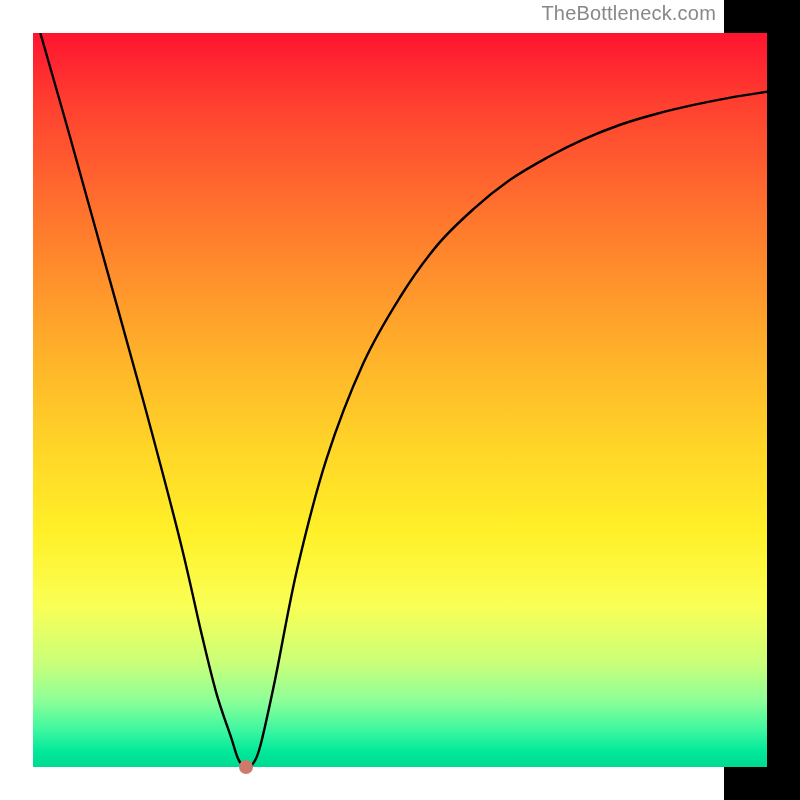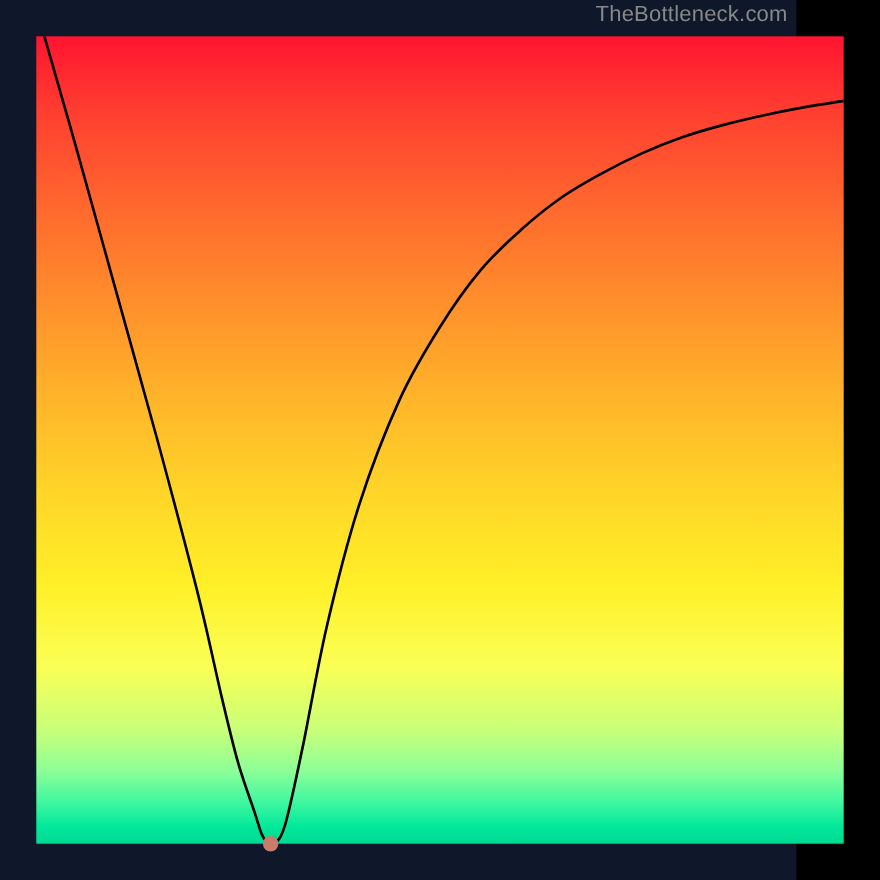--- a/index.html
+++ b/index.html
@@ -9,21 +9,21 @@
     height: 800px;
     background: #000;
     overflow: hidden;
   }
   .frame {
     position: absolute;
     left: 0;
     top: 0;
     width: 724px;
     height: 800px;
-    background: #0f172a;
+    background: #ffffff;
   }
   .plot {
     position: absolute;
     left: 33px;
     top: 33px;
     width: 734px;
     height: 734px;
     background: linear-gradient(to bottom,
       #ff1430 0%,
       #ff4130 10%,

